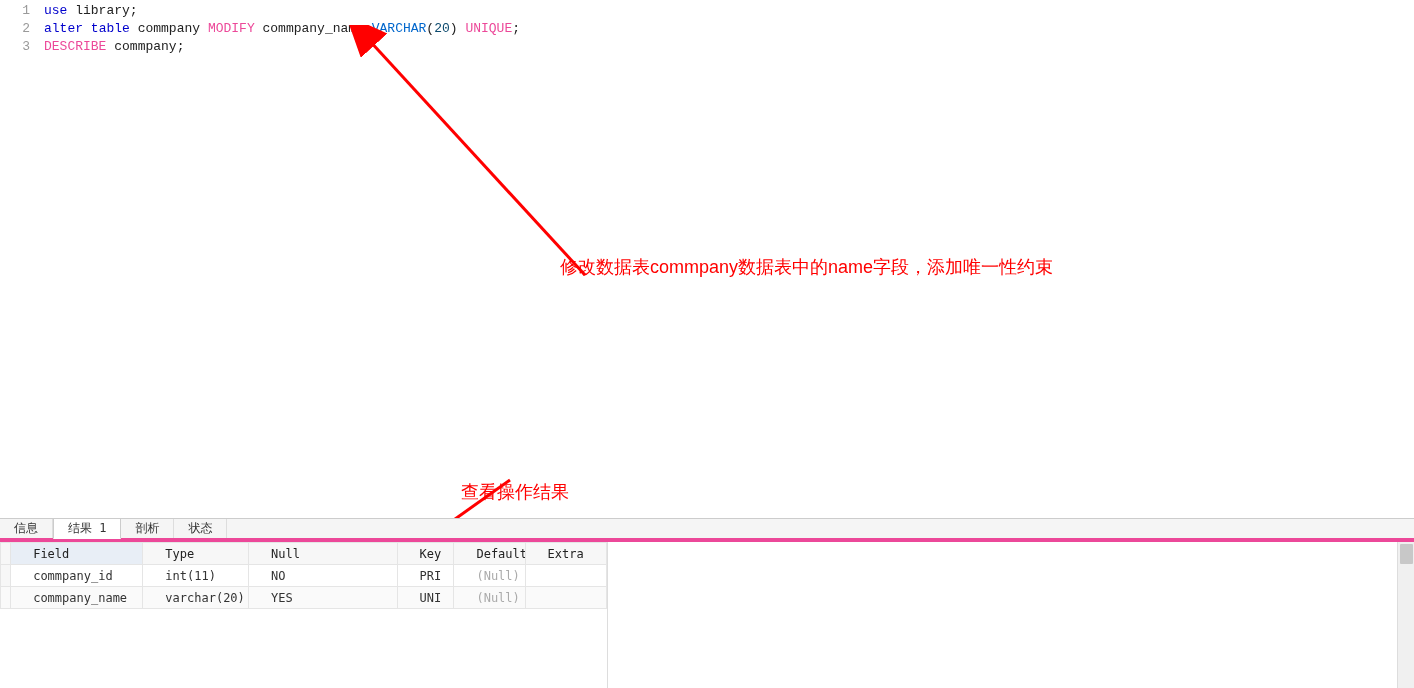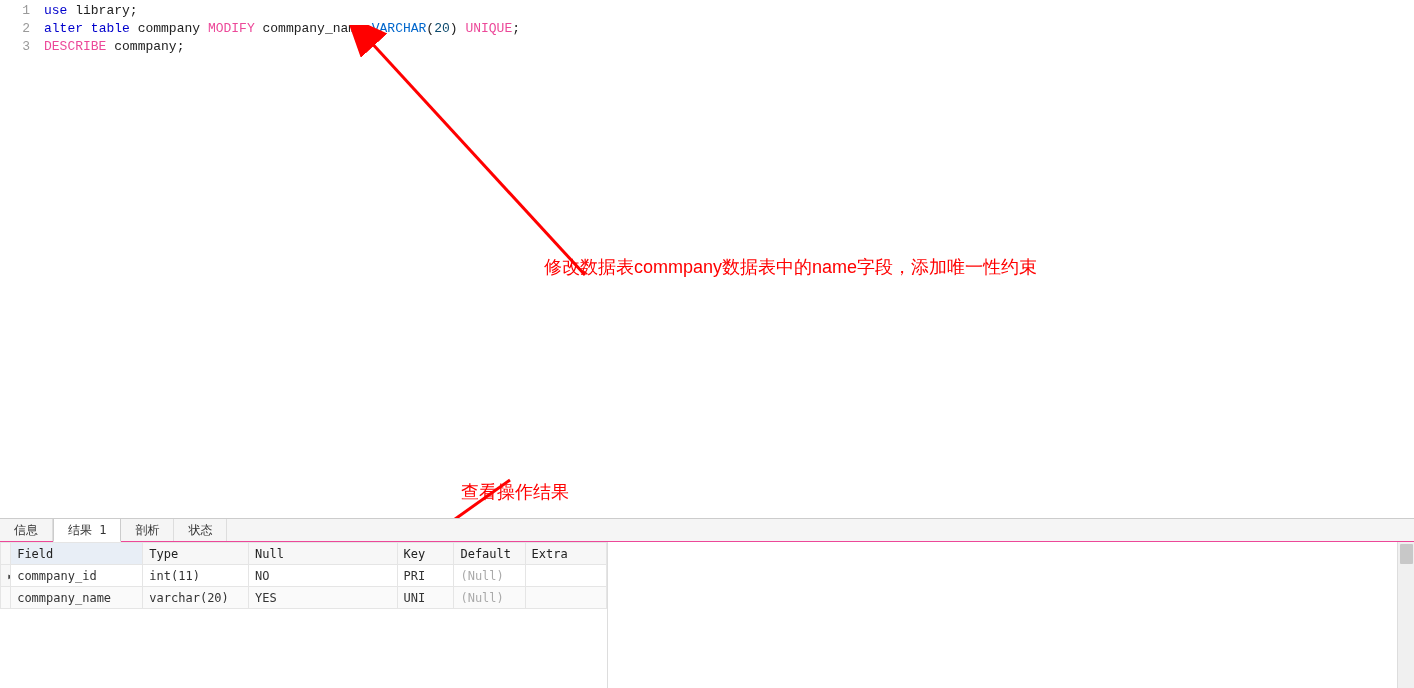--- a/index.html
+++ b/index.html
@@ -54,21 +54,21 @@
     pointer-events: none;
   }
   .arrow-svg {
     position: absolute;
     pointer-events: none;
   }
 
   .tabs-bar {
     height: 24px;
     border-top: 1px solid #ccc;
-    border-bottom: 1px solid #ec4899;
+    border-bottom: 4px solid #ec4899;
     display: flex;
     align-items: stretch;
     background: #f5f5f5;
   }
   .tab {
     padding: 0 14px;
     display: flex;
     align-items: center;
     font-size: 12px;
     color: #333;
@@ -119,21 +119,21 @@
   }
 
   table.grid {
     border-collapse: collapse;
     width: 100%;
     table-layout: fixed;
     font-size: 12px;
   }
   table.grid th, table.grid td {
     border: 1px solid #e5e5e5;
-    padding: 3px 6px;
+    padding: 3px 22px;
     text-align: left;
     height: 22px;
     white-space: nowrap;
     overflow: hidden;
   }
   table.grid th {
     background: #f7f7f7;
     font-weight: normal;
     color: #222;
   }
@@ -163,21 +163,21 @@
     </div>
 
   <svg class="arrow-svg" style="left:340px; top:25px;" width="260" height="270">
     <defs>
       <marker id="ah1" markerWidth="14" markerHeight="14" refX="3" refY="6" orient="auto">
         <path d="M0,0 L0,12 L14,6 z" fill="#ff0000"></path>
       </marker>
     </defs>
     <line x1="245" y1="250" x2="28" y2="14" stroke="#ff0000" stroke-width="3" marker-end="url(#ah1)"></line>
   </svg>
-  <div class="annotation" style="left:544px; top:255px;">修改数据表commpany数据表中的name字段，添加唯一性约束</div>
+  <div class="annotation" style="left:560px; top:255px;">修改数据表commpany数据表中的name字段，添加唯一性约束</div>
 
   <svg class="arrow-svg" style="left:340px; top:470px;" width="190" height="130">
     <defs>
       <marker id="ah2" markerWidth="14" markerHeight="14" refX="3" refY="6" orient="auto">
         <path d="M0,0 L0,12 L14,6 z" fill="#ff0000"></path>
       </marker>
     </defs>
     <line x1="170" y1="10" x2="18" y2="118" stroke="#ff0000" stroke-width="3" marker-end="url(#ah2)"></line>
   </svg>
   <div class="annotation" style="left:461px; top:480px;">查看操作结果</div>

